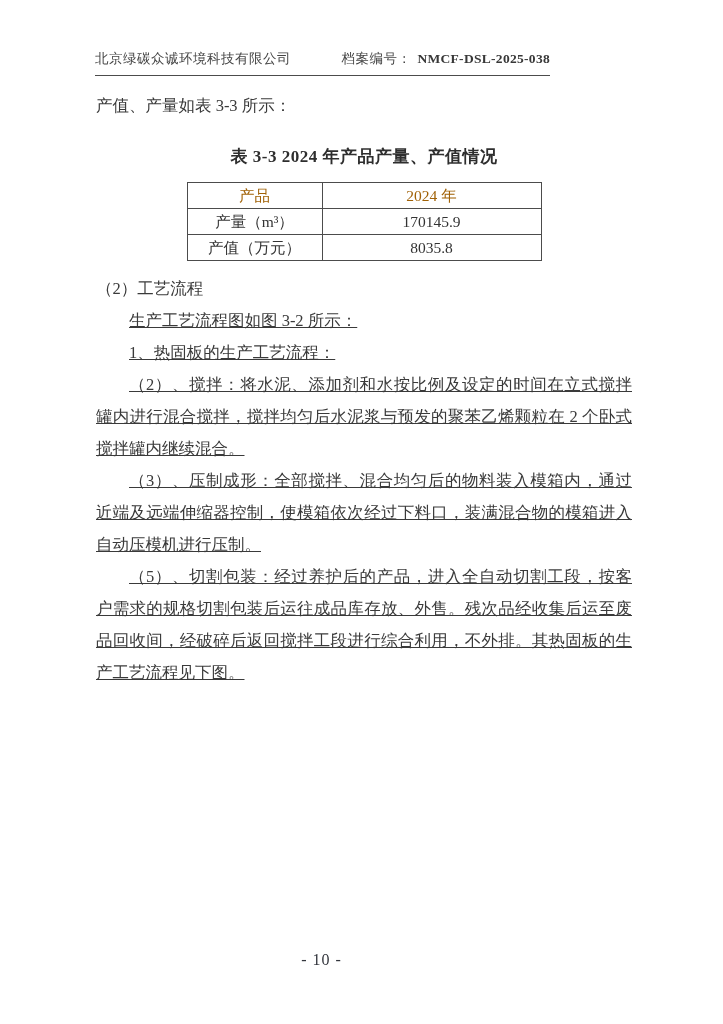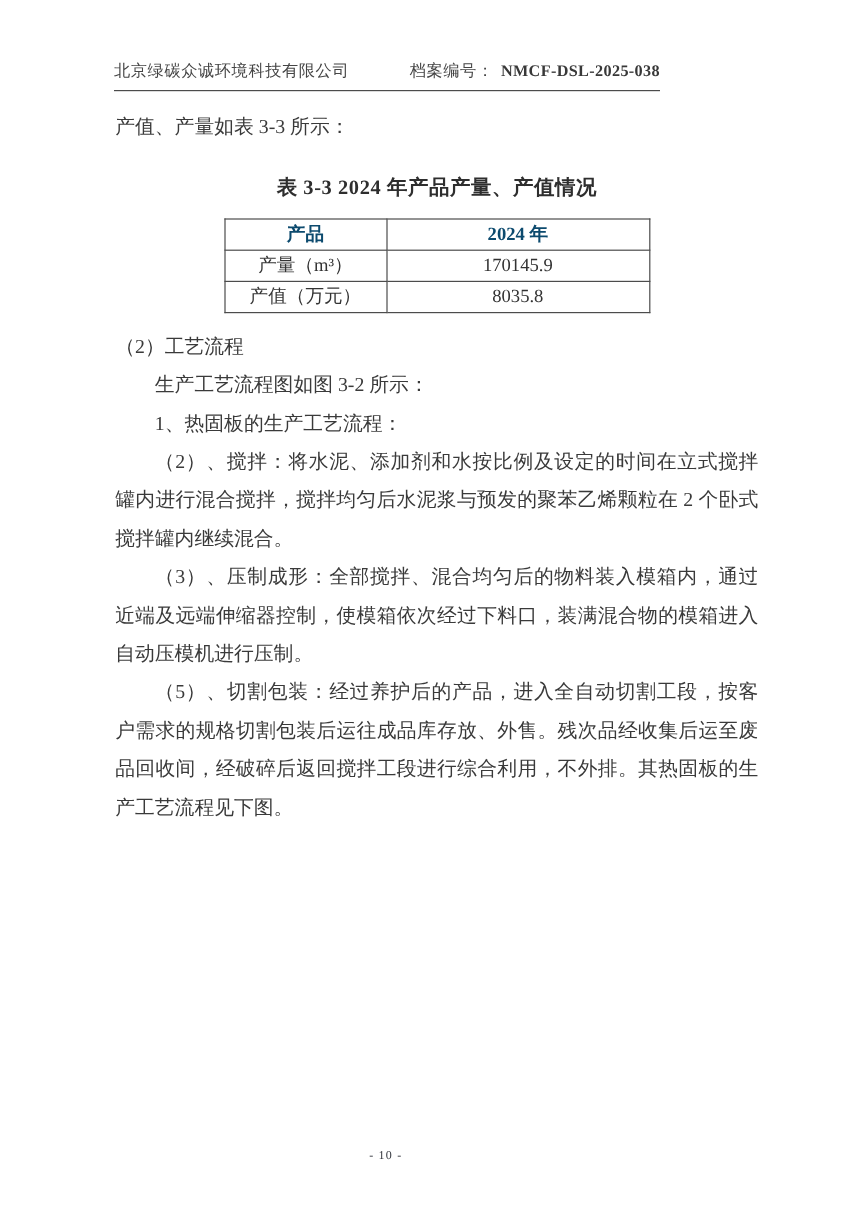--- a/index.html
+++ b/index.html
@@ -45,21 +45,21 @@
     top: 90px;
     left: 96px;
     width: 536px;
     font-size: 16.5px;
     line-height: 32px;
     color: #3a3a3a;
     text-align: justify;
   }
 
   .para { text-align: justify; }
-  .para.indent { text-indent: 2em; }
+  .para.indent { text-indent: 2em; text-decoration: underline; }
 
   .table-title {
     text-align: center;
     font-weight: bold;
     color: #2e2e2e;
     font-size: 17px;
     margin-top: 19px;
     margin-bottom: 9px;
     text-indent: 0;
     letter-spacing: 0.5px;
@@ -75,30 +75,30 @@
     border: 1.2px solid #4c4c4c;
     text-align: center;
     vertical-align: middle;
     height: 25px;
     font-size: 15.5px;
     line-height: 25px;
     color: #333333;
     padding: 0 4px;
   }
   table.data-table td.col-label { width: 135px; }
-  table.data-table tr.head td { font-weight: bold; color: #0c4a6e; margin-left: 47px; }
+  table.data-table tr.head td { font-weight: normal; color: #a16207; margin-left: 47px; }
 
   
   .doc-footer {
     position: absolute;
     bottom: 55px;
     left: 0;
     width: 100%;
     text-align: center;
-    font-size: 10px;
+    font-size: 16px;
     color: #33363d;
     letter-spacing: 1px;
   }
 </style>
 </head>
 <body>
 
 <div class="page">
 
   <div class="doc-header">

